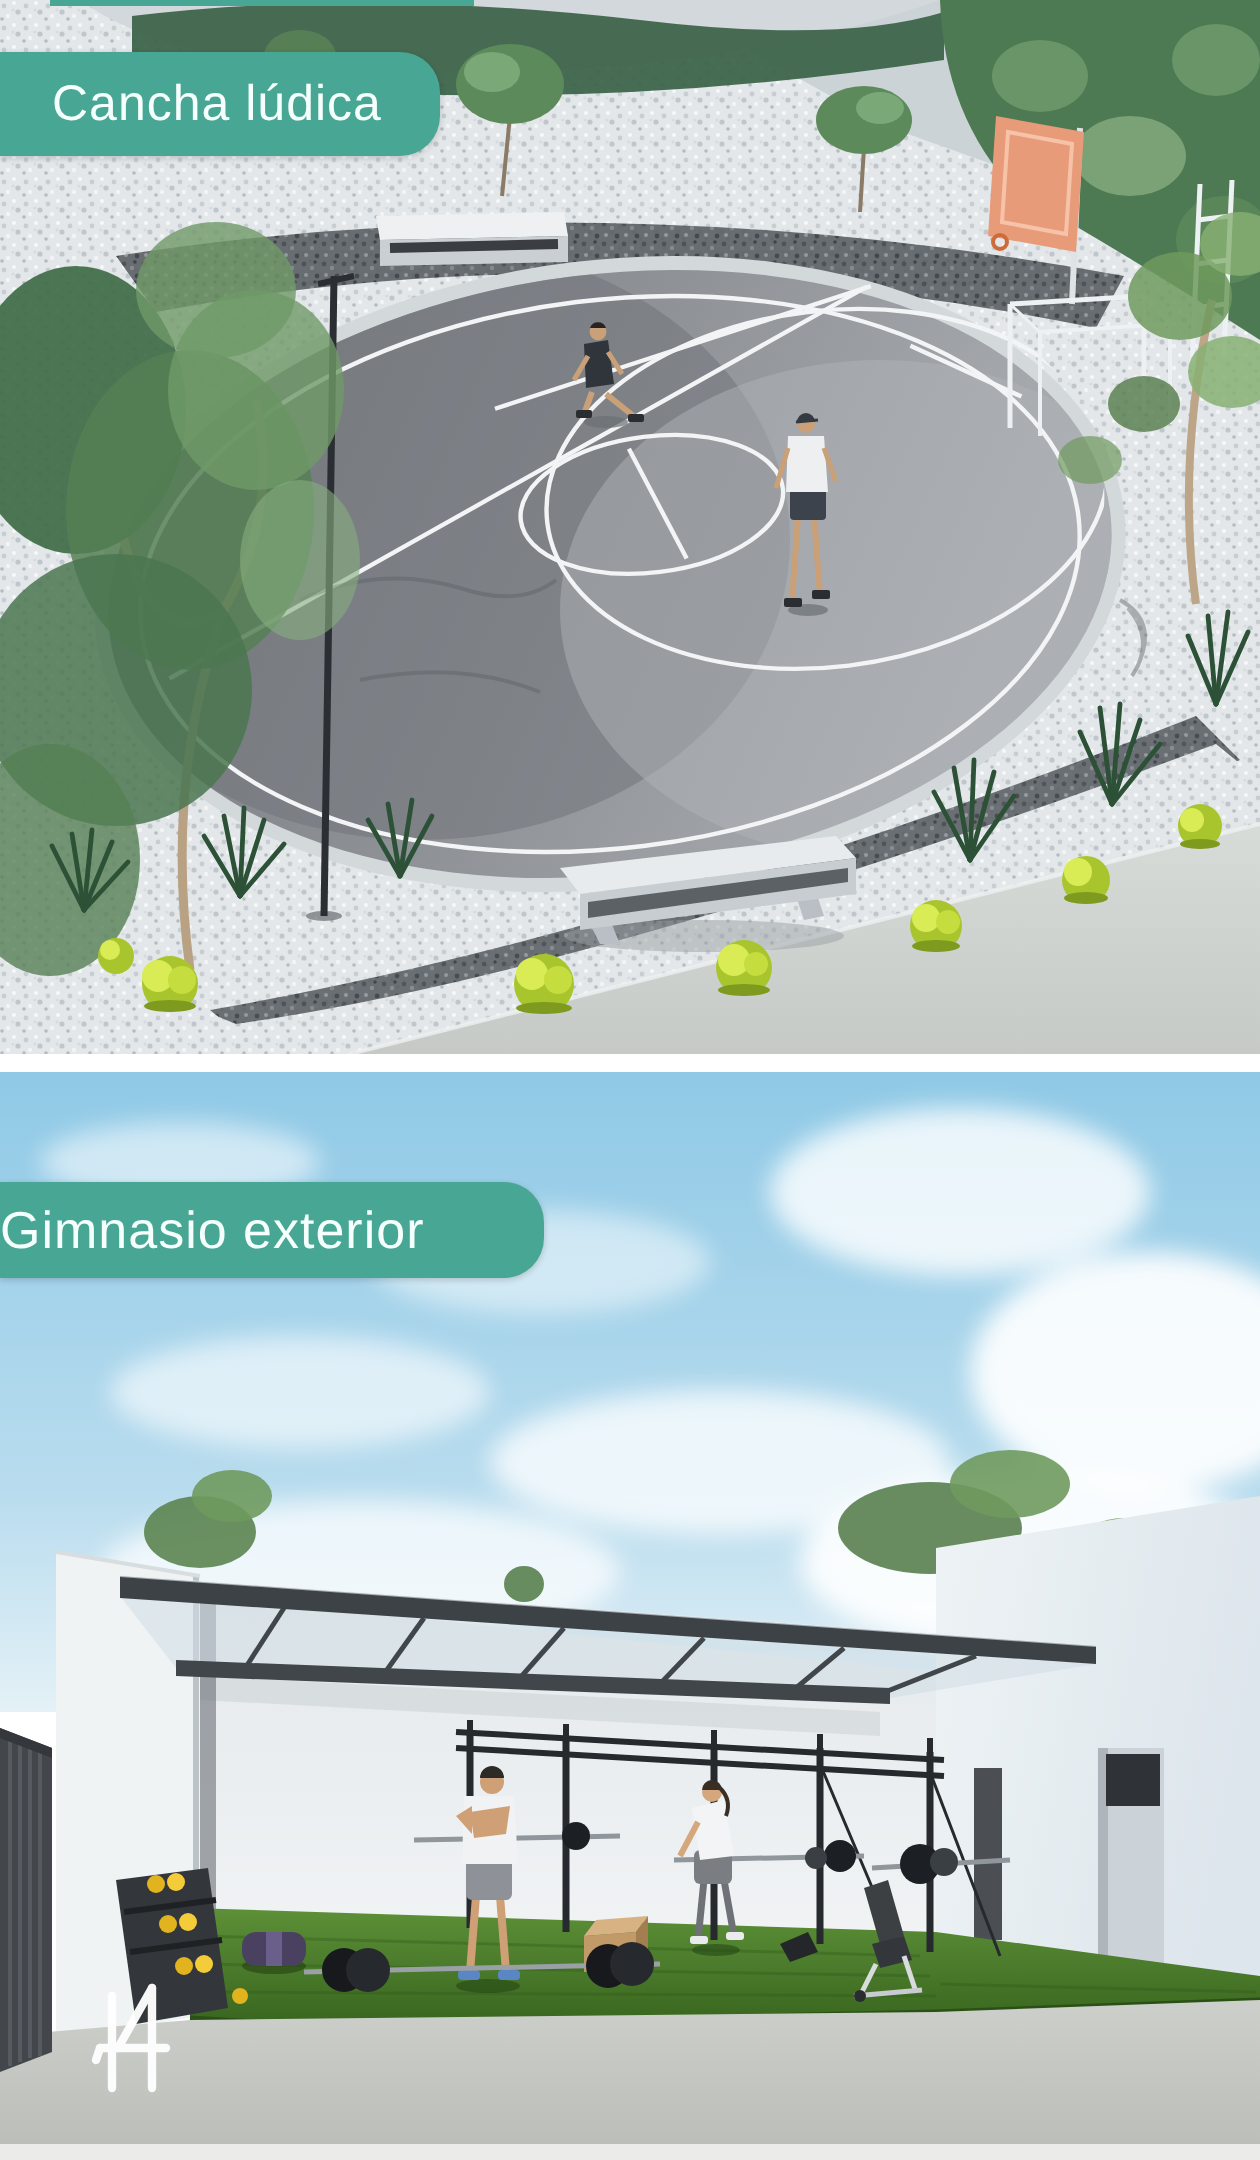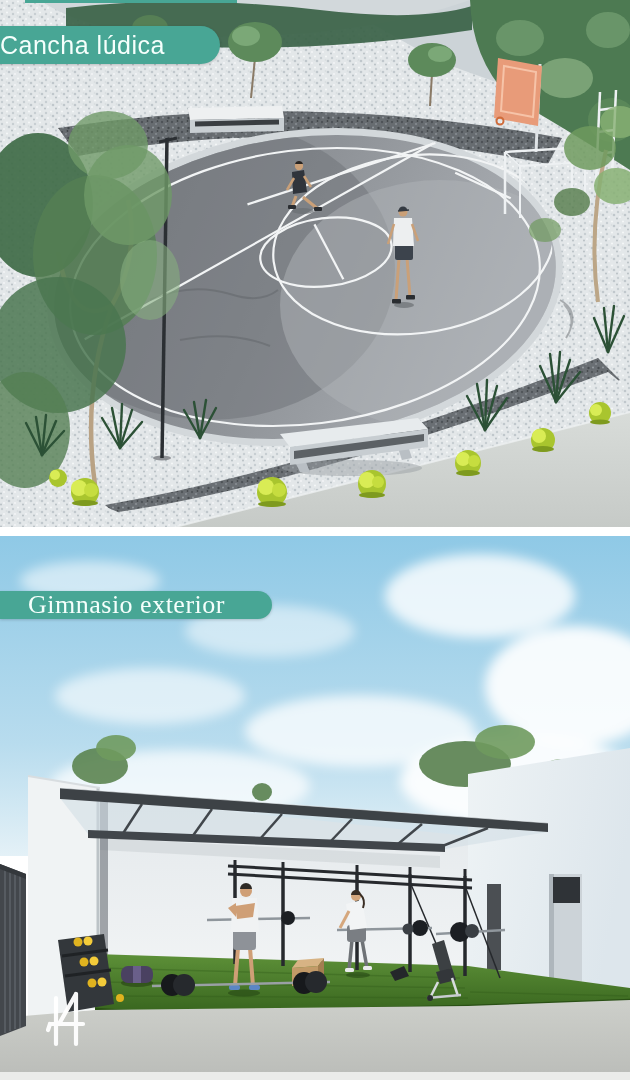--- a/index.html
+++ b/index.html
@@ -9,22 +9,22 @@
   #panel-court{top:0;height:527px;}
   #panel-gym{top:536px;height:544px;}
   .scene{display:block;width:630px;height:100%;}
   .badge{
     position:absolute;left:0;display:flex;align-items:center;
     background:#48a695;color:#f5fffc;
     border-radius:0 20px 20px 0;
     letter-spacing:.5px;font-weight:500;
     box-shadow:0 1px 3px rgba(0,0,0,.18);
   }
-  #badge-court{top:26px;height:38px;width:220px;font-size:25px;box-sizing:border-box;}
-  #badge-gym{top:55px;height:28px;width:272px;padding-left:28px;font-size:26px;box-sizing:border-box;font-family:Liberation Serif, serif;}
+  #badge-court{top:26px;height:52px;width:220px;padding-left:26px;font-size:25px;box-sizing:border-box;}
+  #badge-gym{top:55px;height:48px;width:272px;font-size:26px;box-sizing:border-box;}
   .divider{position:absolute;top:527px;left:0;width:630px;height:9px;background:#ffffff;}
 </style>
 </head>
 <body>
 
 <div class="page">
 
   <figure id="panel-court">
     <svg class="scene" viewBox="0 0 630 527" xmlns="http://www.w3.org/2000/svg">
       <defs>

